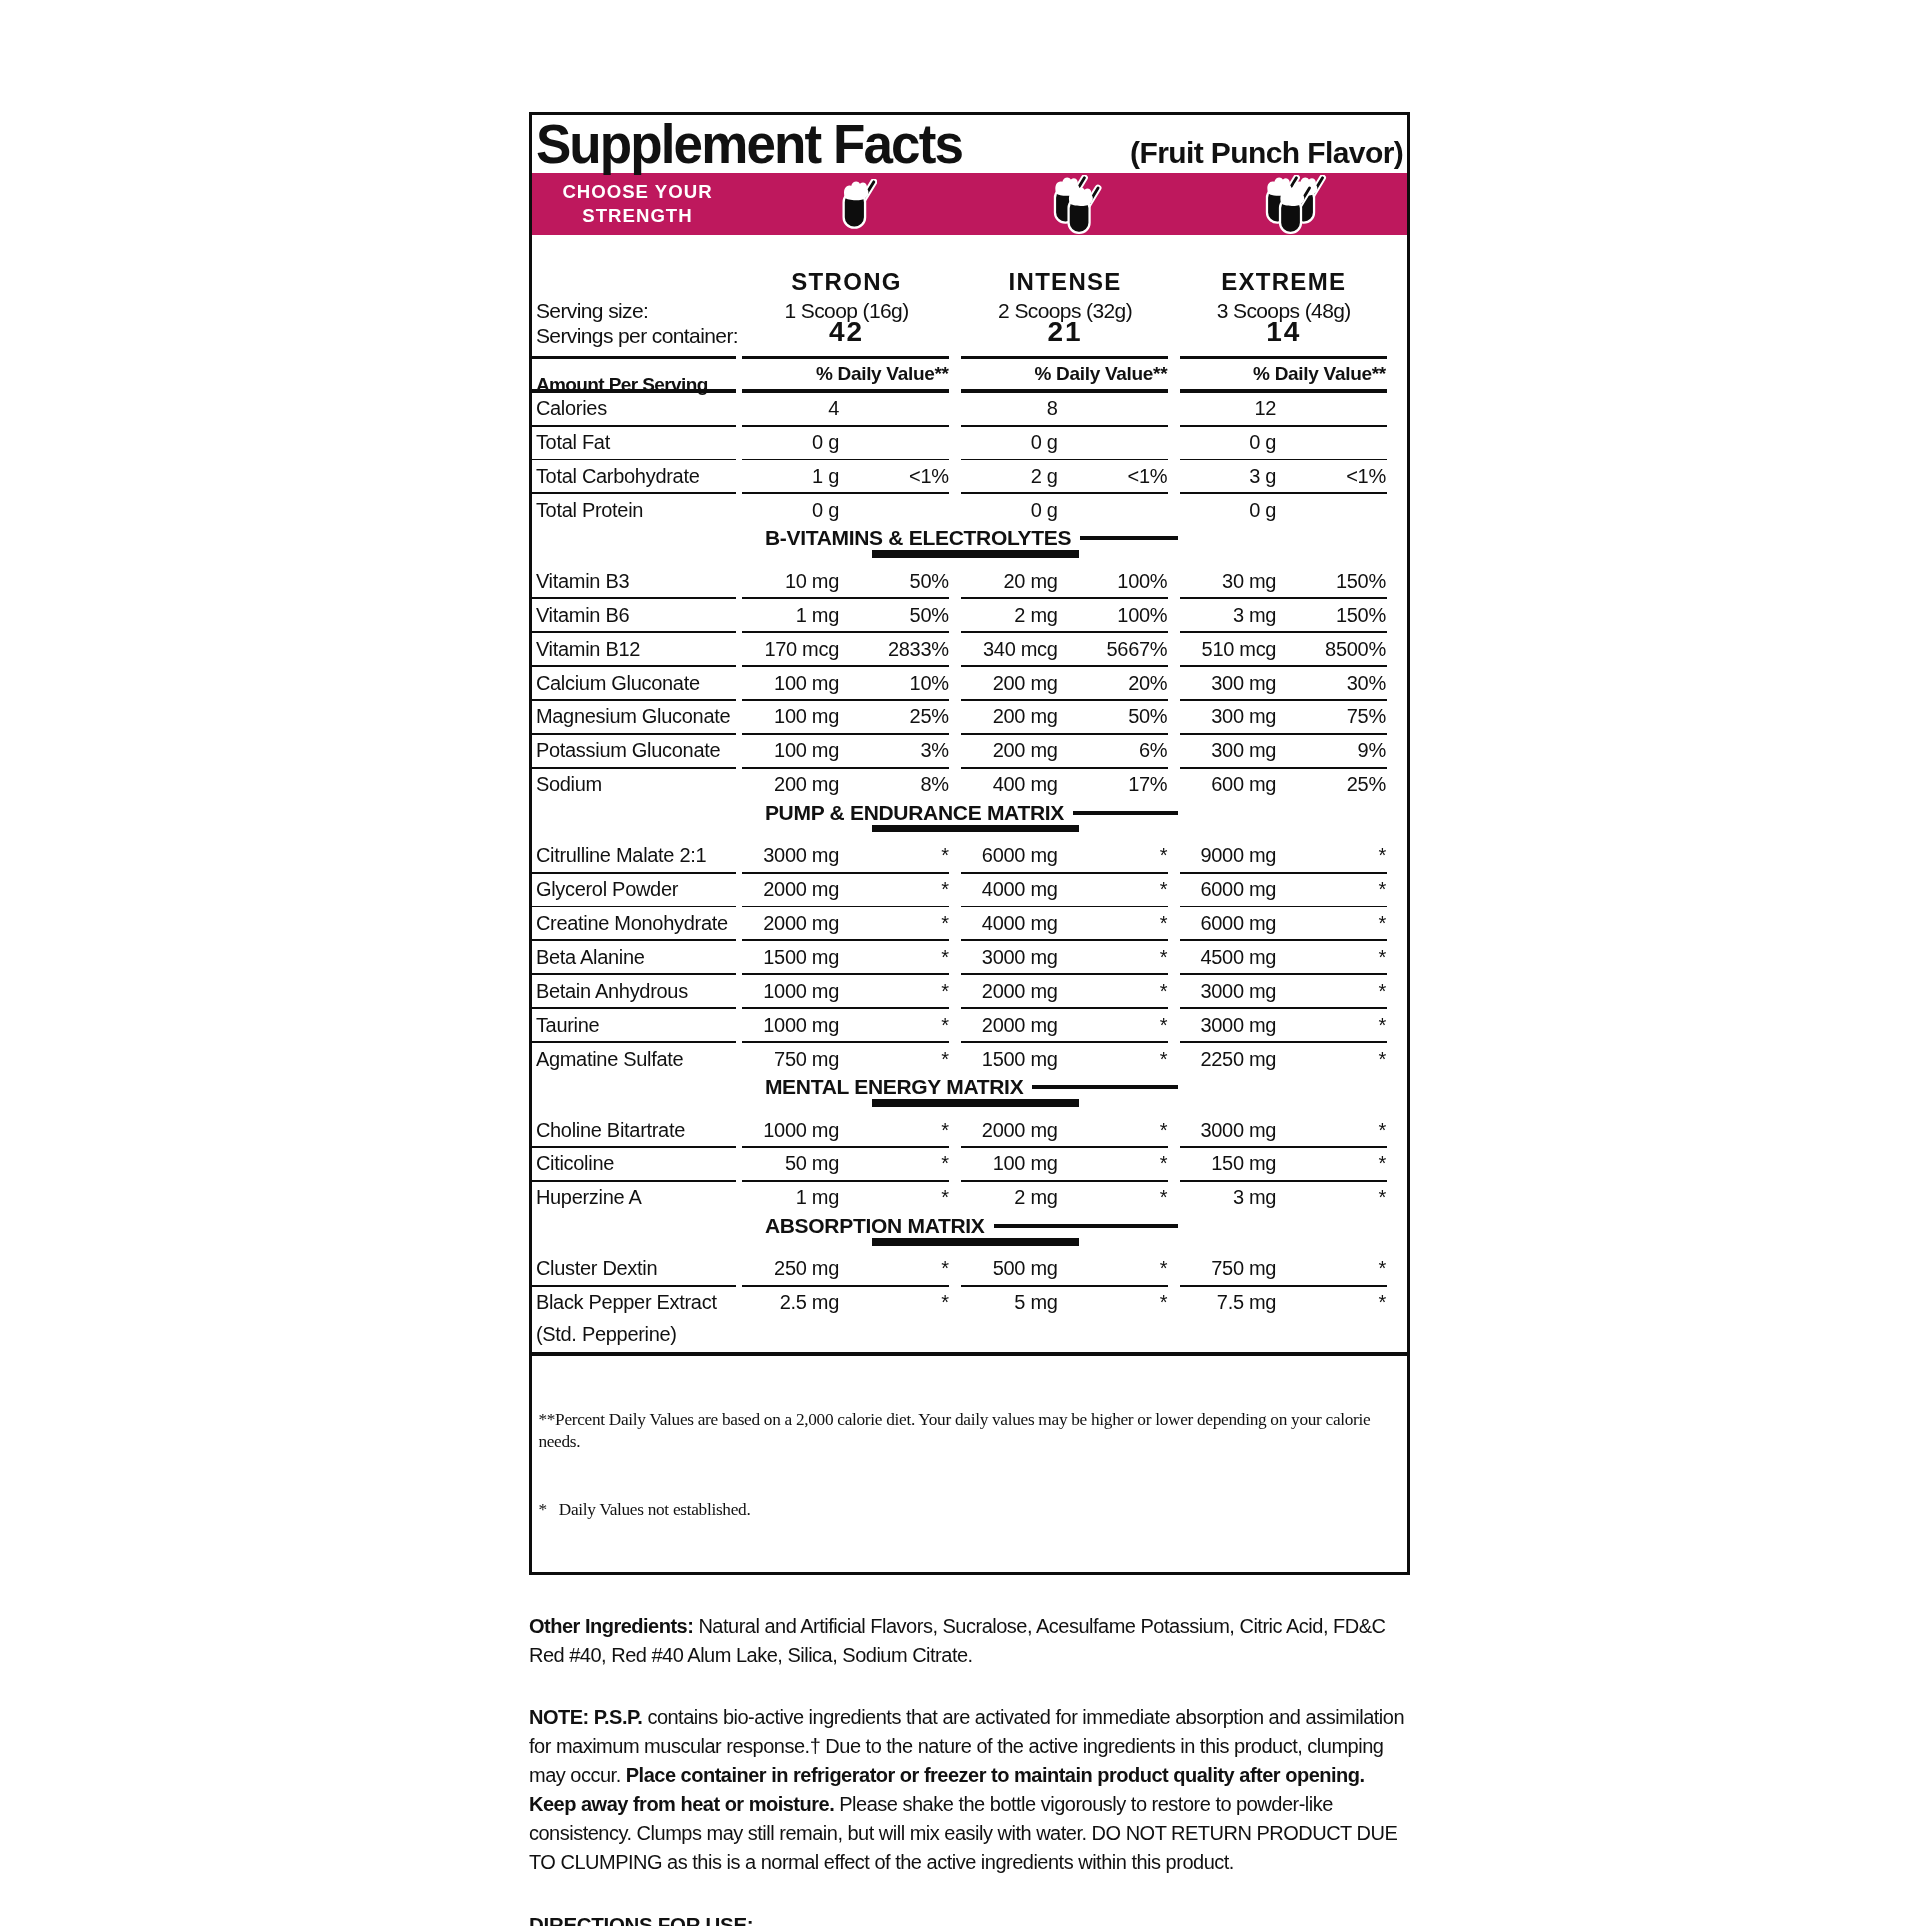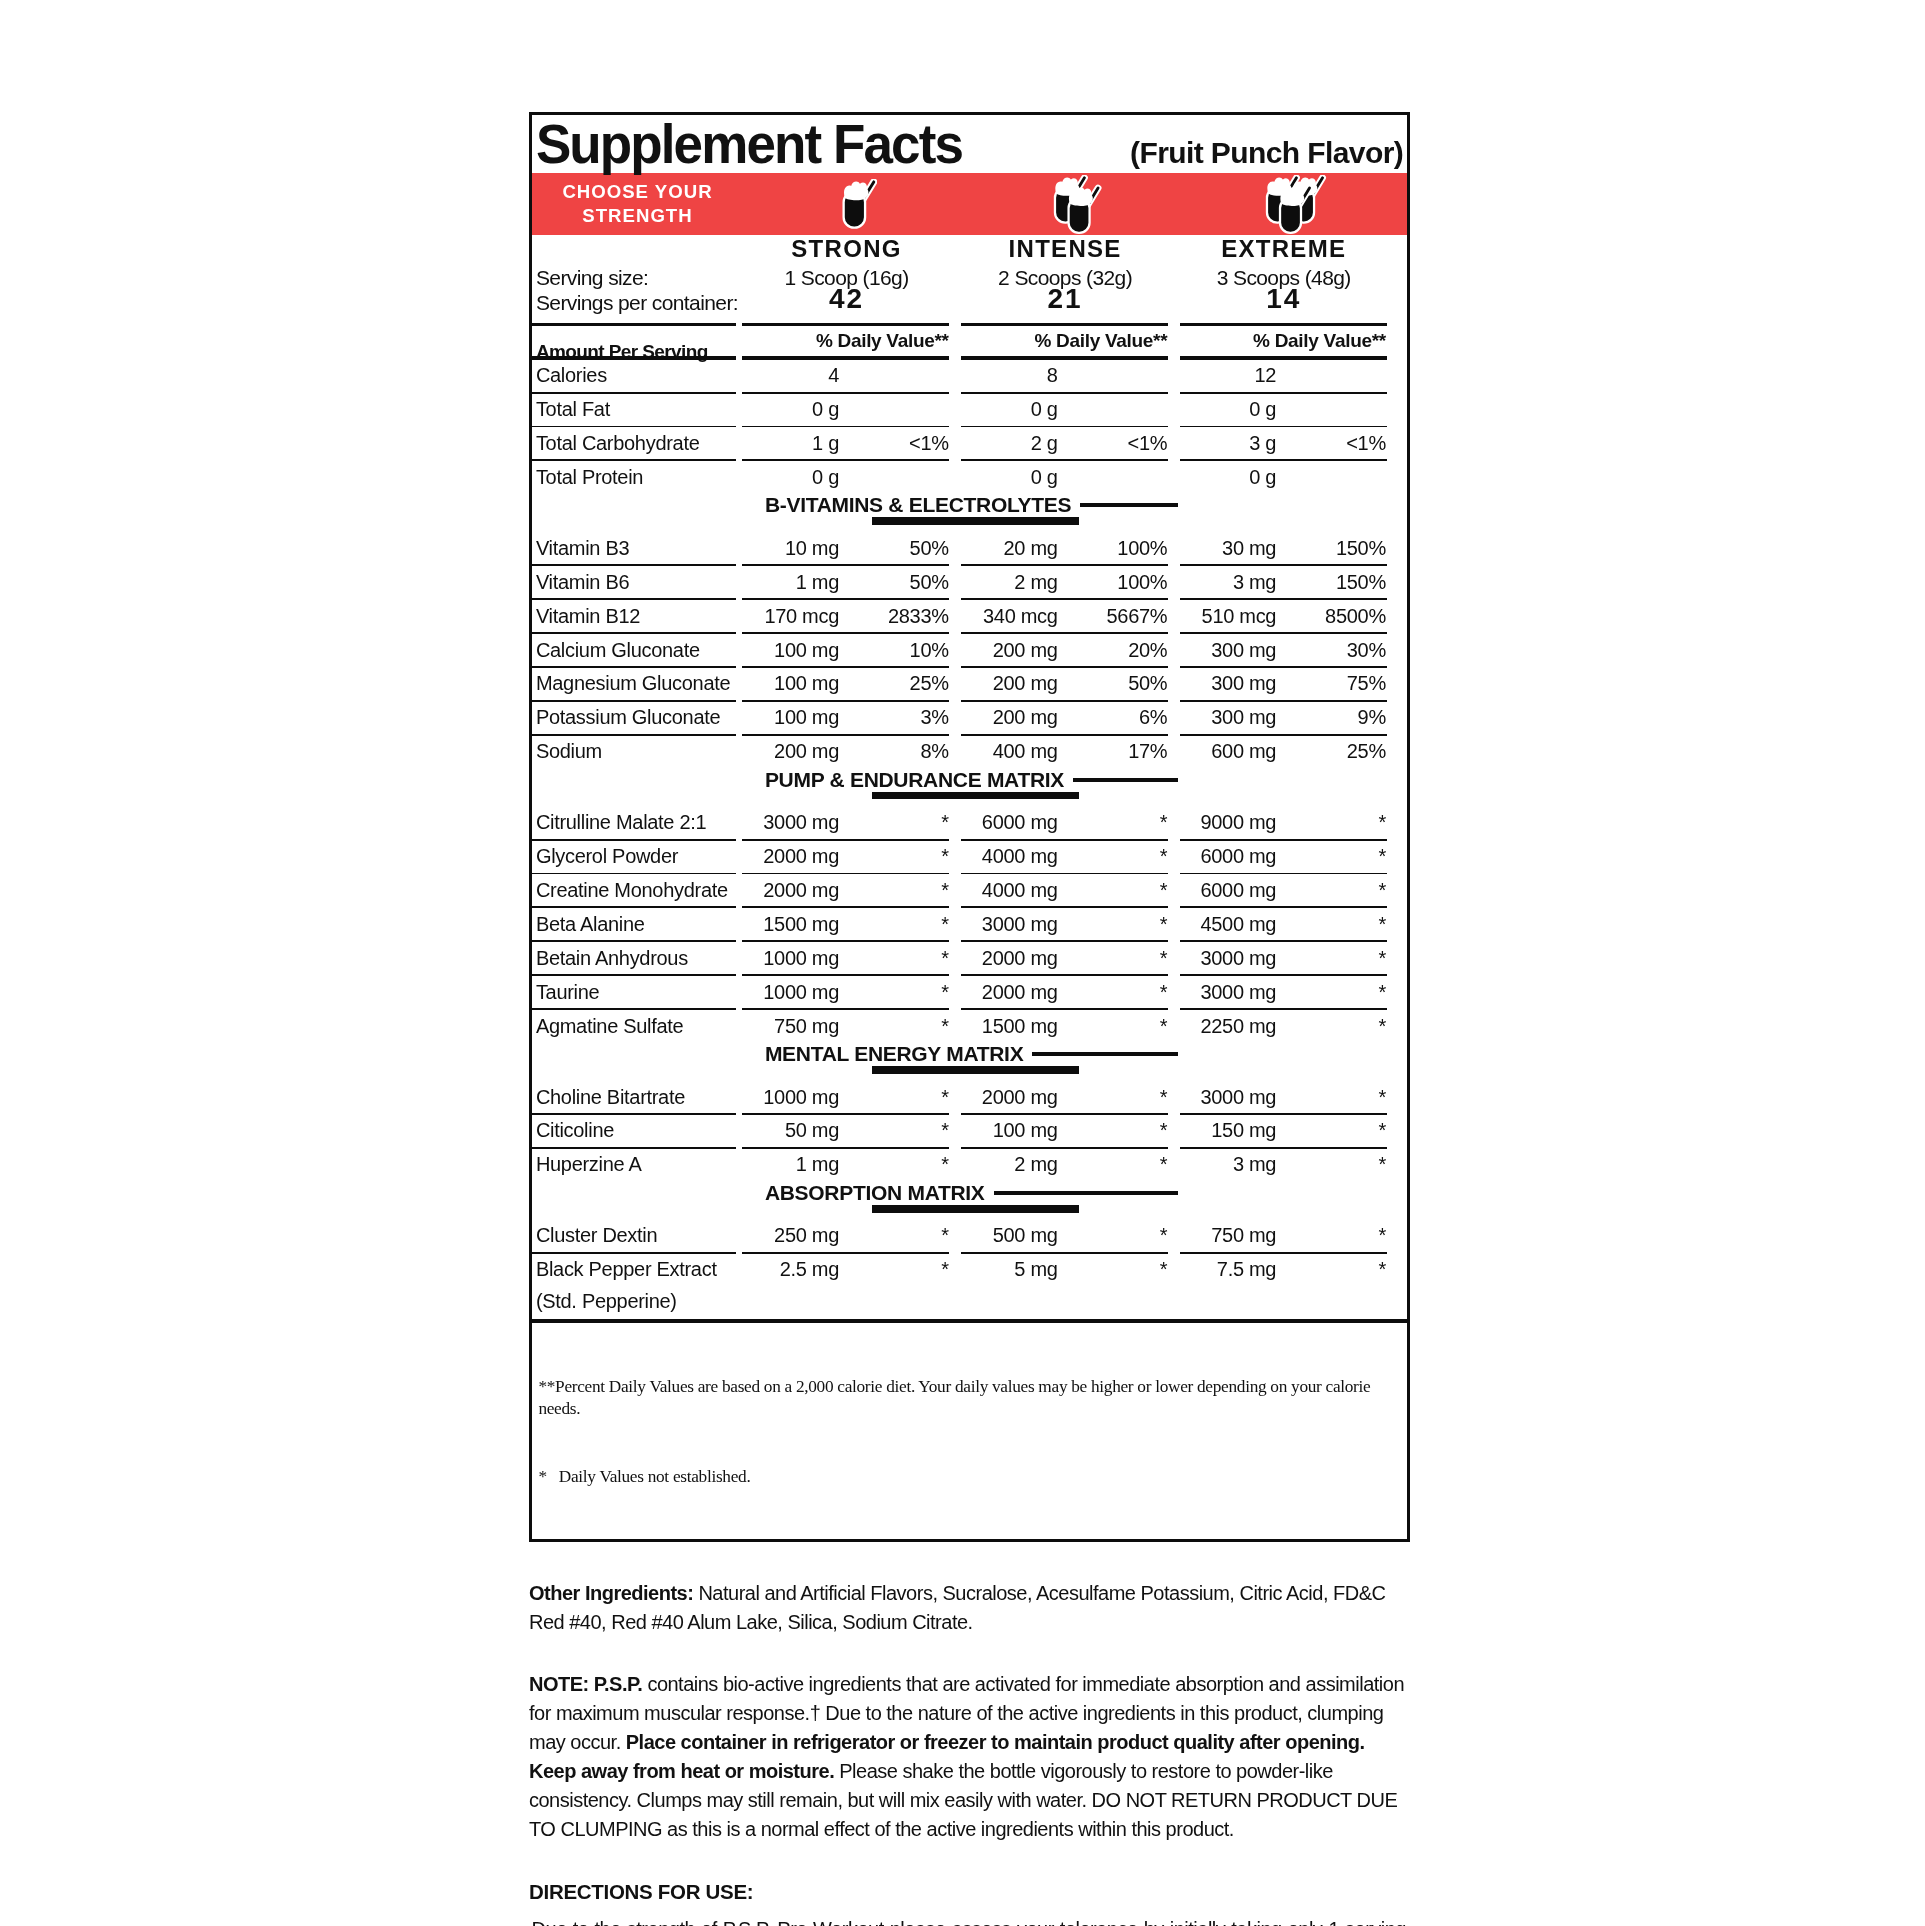--- a/index.html
+++ b/index.html
@@ -8,33 +8,33 @@
 
   .content { position: absolute; left: 529px; top: 112px; width: 881px; }
 
   
   .facts-box { border: 3.9px solid #0d0d0d; width: 881px; background: #fff; }
 
   .title-row { height: 58px; display: flex; align-items: baseline; justify-content: space-between; padding: 2.6px 3.9px 0 3.9px; }
   .title { font-size: 53px; font-weight: 900; letter-spacing: -1.9px; line-height: 54px; transform: scaleY(1.04); transform-origin: left bottom; white-space: nowrap; }
   .flavor { font-size: 30px; font-weight: 800; letter-spacing: -0.6px; white-space: nowrap; }
 
-  .bar { height: 62px; background: #ef4444; display: flex; align-items: center; overflow: hidden; }
+  .bar { height: 62px; background: #be185d; display: flex; align-items: center; overflow: hidden; }
   .bar-text { width: 211px; text-align: center; color: #fff; font-weight: 800; font-size: 18.6px; letter-spacing: 1px; line-height: 24px; }
   .bar-cell { width: 207px; margin-left: 11.6px; display: flex; justify-content: center; align-items: center; height: 62px; }
   .bar-cell:first-of-type { margin-left: 0; }
   .scoopsvg { display: block; }
 
   
   .serve-hdr { padding-top: 1.3px; }
   .shrow { display: flex; align-items: flex-end; }
   .shlabel { width: 211px; padding-left: 3.9px; font-size: 21px; letter-spacing: -0.6px; white-space: nowrap; margin-top: 21px; }
   .gcell { width: 207px; margin-left: 11.6px; text-align: center; }
   .gcell.first { margin-left: 0; }
-  .row-names { height: 27px; }
+  .row-names { height: 27px; margin-top: 33px; }
   .col-name { font-size: 24px; font-weight: 800; letter-spacing: 1.3px; }
   .row-serving { height: 27px; font-size: 21px; letter-spacing: -0.6px; }
   .row-count { height: 33px; padding-bottom: 8px; }
   .count { font-size: 28px; font-weight: 800; letter-spacing: 1.9px; }
 
   
   .rule { display: flex; height: 3.2px; }
   .rule.thin { height: 1.9px; }
   .rule i { display: block; height: 100%; background: #0d0d0d; }
   .rule .a { width: 204px; }

